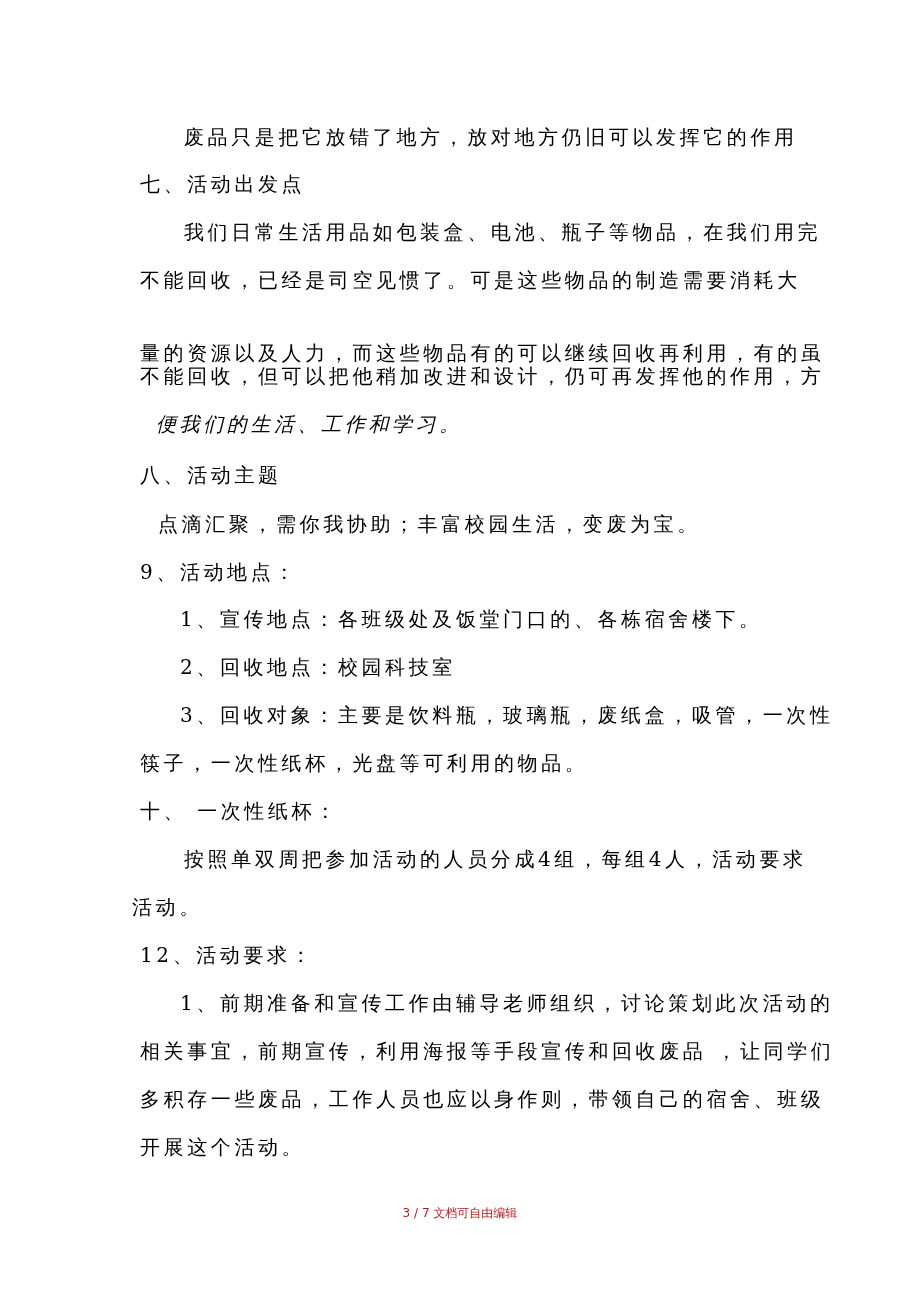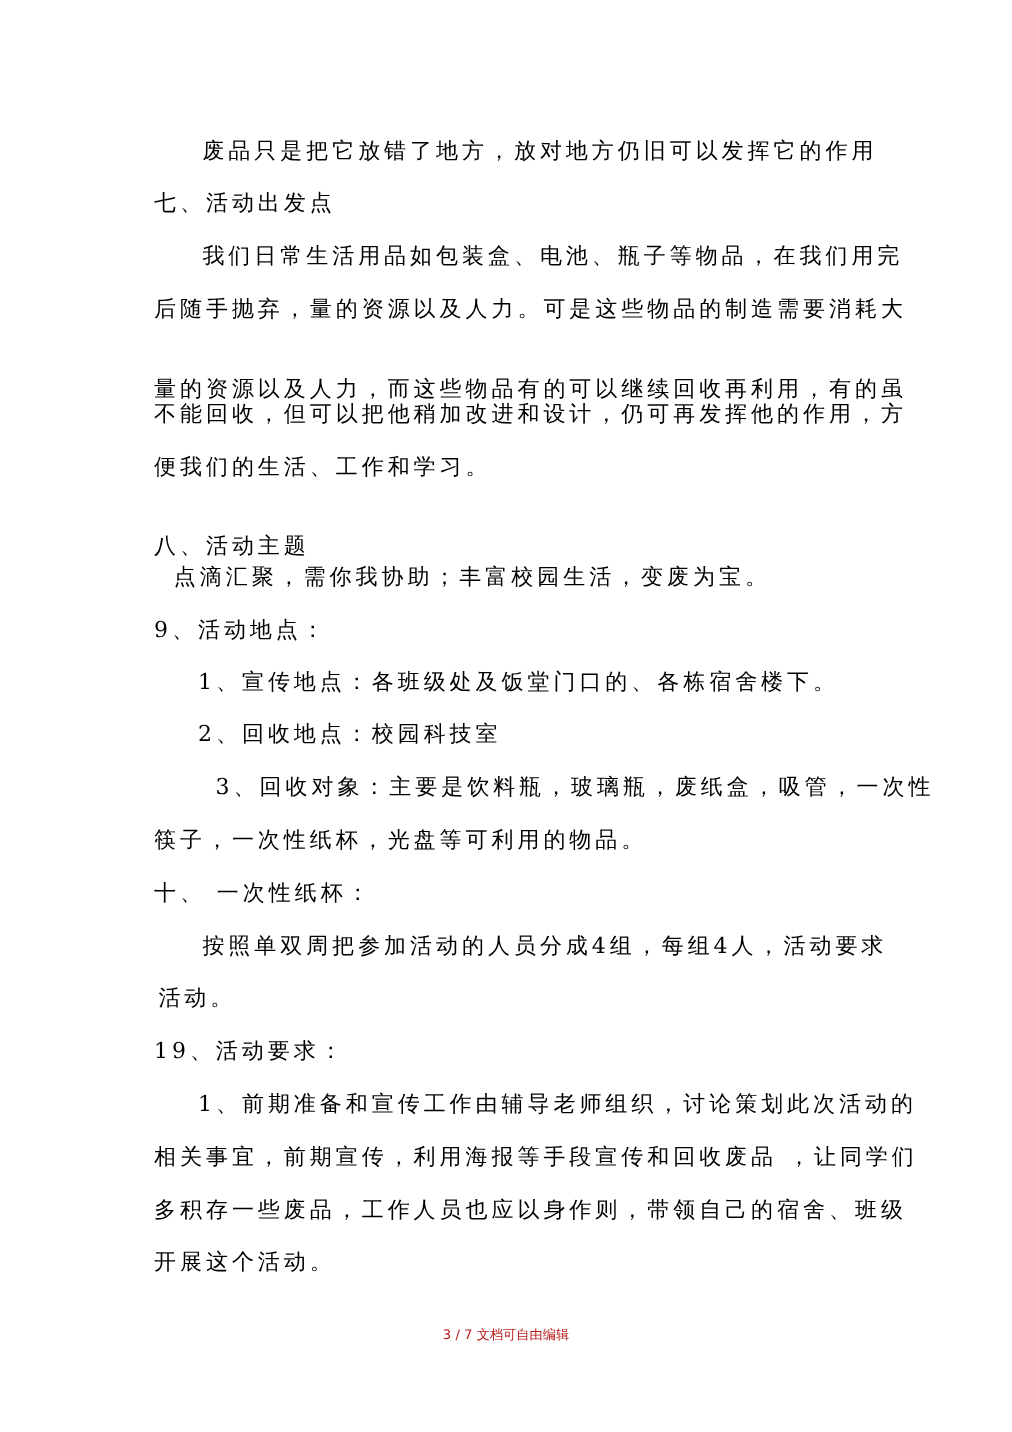--- a/index.html
+++ b/index.html
@@ -12,34 +12,34 @@
             font-family: "DejaVu Sans", "Liberation Sans", sans-serif; font-size: 12px; color: #b91c1c; }
 </style>
 </head>
 <body>
 
 <div class="page">
   <div id="content">
     <div class="line" style="top: 125px; left: 184px;">废品只是把它放错了地方，放对地方仍旧可以发挥它的作用</div>
     <div class="line" style="top: 172px; left: 140px;">七、活动出发点</div>
     <div class="line" style="top: 220px; left: 184px;">我们日常生活用品如包装盒、电池、瓶子等物品，在我们用完</div>
-    <div class="line" style="top: 268px; left: 140px;">后随手抛弃，量的资源以及人力。可是这些物品的制造需要消耗大</div>
+    <div class="line" style="top: 268px; left: 140px;">不能回收，已经是司空见惯了。可是这些物品的制造需要消耗大</div>
     <div class="line" style="top: 316px; left: 140px; margin-top: 25px;">量的资源以及人力，而这些物品有的可以继续回收再利用，有的虽</div>
     <div class="line" style="top: 364px; left: 140px;">不能回收，但可以把他稍加改进和设计，仍可再发挥他的作用，方</div>
-    <div class="line" style="top: 412px; left: 140px;">便我们的生活、工作和学习。</div>
-    <div class="line" style="top: 484px; left: 140px;">八、活动主题</div>
+    <div class="line" style="top: 412px; left: 156px; font-style: italic;">便我们的生活、工作和学习。</div>
+    <div class="line" style="top: 463px; left: 140px;">八、活动主题</div>
     <div class="line" style="top: 512px; left: 158px;">点滴汇聚，需你我协助；丰富校园生活，变废为宝。</div>
     <div class="line" style="top: 560px; left: 140px;">9、活动地点：</div>
     <div class="line" style="top: 607px; left: 180px;">1、宣传地点：各班级处及饭堂门口的、各栋宿舍楼下。</div>
     <div class="line" style="top: 655px; left: 180px;">2、回收地点：校园科技室</div>
-    <div class="line" style="top: 703px; left: 196px; text-align: right;">3、回收对象：主要是饮料瓶，玻璃瓶，废纸盒，吸管，一次性</div>
+    <div class="line" style="top: 703px; left: 180px; text-align: right;">3、回收对象：主要是饮料瓶，玻璃瓶，废纸盒，吸管，一次性</div>
     <div class="line" style="top: 751px; left: 140px;">筷子，一次性纸杯，光盘等可利用的物品。</div>
     <div class="line" style="top: 799px; left: 140px;">十、  一次性纸杯：</div>
     <div class="line" style="top: 847px; left: 184px;">按照单双周把参加活动的人员分成4组，每组4人，活动要求</div>
-    <div class="line" style="top: 895px; left: 144px;">活动。</div>
-    <div class="line" style="top: 943px; left: 140px;">19、活动要求：</div>
+    <div class="line" style="top: 895px; left: 132px;">活动。</div>
+    <div class="line" style="top: 943px; left: 140px;">12、活动要求：</div>
     <div class="line" style="top: 991px; left: 180px;">1、前期准备和宣传工作由辅导老师组织，讨论策划此次活动的</div>
     <div class="line" style="top: 1039px; left: 140px;">相关事宜，前期宣传，利用海报等手段宣传和回收废品 ，让同学们</div>
     <div class="line" style="top: 1087px; left: 140px;">多积存一些废品，工作人员也应以身作则，带领自己的宿舍、班级</div>
     <div class="line" style="top: 1135px; left: 140px;">开展这个活动。</div>
   </div>
   <div class="footer">3 / 7 文档可自由编辑</div>
 </div>
 
 </body></html>

